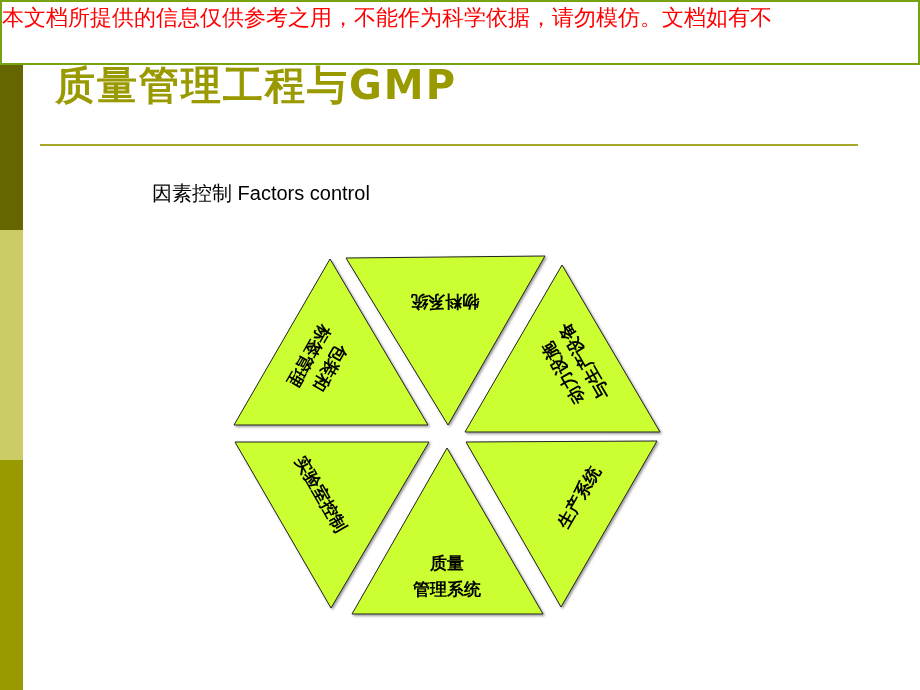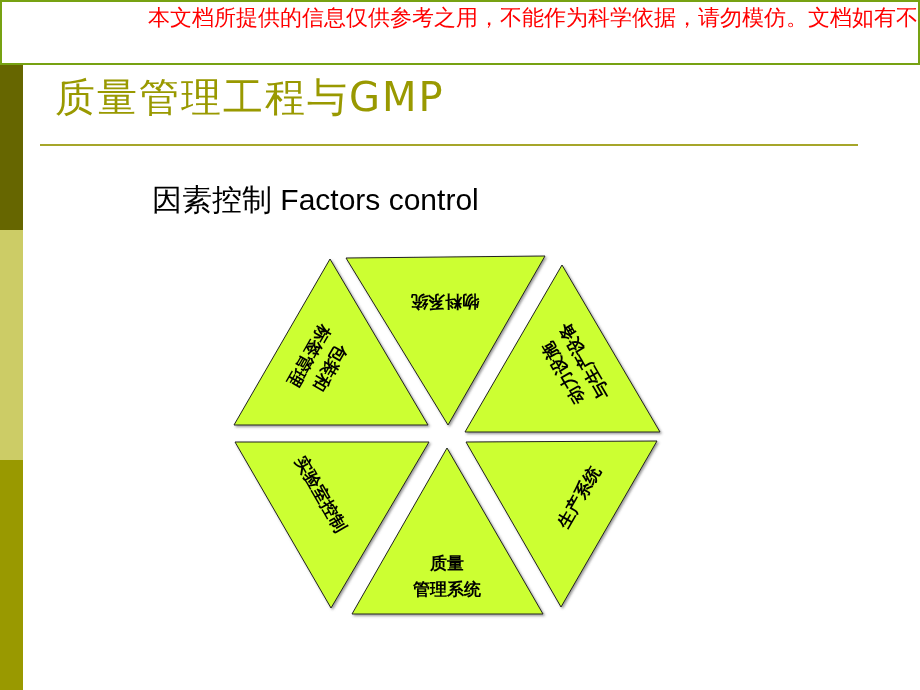--- a/index.html
+++ b/index.html
@@ -1,23 +1,23 @@
 <!DOCTYPE html>
 <html><head>
 <meta charset="utf-8">
 <style>
   html, body { margin:0; padding:0; }
   body { width:920px; height:690px; position:relative; overflow:hidden; background:#ffffff; font-family:"DejaVu Sans", sans-serif; }
   .sidebar { position:absolute; left:0; top:0; width:23px; height:690px; }
   .sb-seg { position:absolute; left:0; width:23px; }
-  .watermark { position:absolute; left:0; top:0; width:916px; height:59px; border:2px solid #77a212; background:#ffffff; z-index:5; text-align:right; color:#ff0000; font-family:"DejaVu Serif", serif; font-size:22px; line-height:28px; padding-top:2px; box-sizing:content-box; }
+  .watermark { position:absolute; left:0; top:0; width:916px; height:59px; border:2px solid #77a212; background:#ffffff; z-index:5; text-align:left; color:#ff0000; font-family:"DejaVu Serif", serif; font-size:22px; line-height:28px; padding-top:2px; box-sizing:content-box; }
   .watermark .line { display:block; white-space:nowrap; }
-  .title { position:absolute; left:55px; top:70px; font-family:"DejaVu Sans", sans-serif; font-weight:normal; font-size:40px; color:#999900; letter-spacing:2px; white-space:nowrap; z-index:2; }
+  .title { position:absolute; left:55px; top:58px; font-family:"DejaVu Sans", sans-serif; font-weight:bold; font-size:40px; color:#999900; letter-spacing:2px; white-space:nowrap; z-index:2; }
   .rule { position:absolute; left:40px; top:144px; width:818px; height:2px; background:#a6a62a; }
-  .subtitle { position:absolute; left:152px; top:180px; font-family:"Liberation Sans", sans-serif; font-size:30px; color:#000000; white-space:nowrap; }
+  .subtitle { position:absolute; left:152px; top:180px; font-family:"Liberation Sans", sans-serif; font-size:20px; color:#000000; white-space:nowrap; }
   svg.hex { position:absolute; left:0; top:0; }
   .tri-label { font-family:"DejaVu Sans", sans-serif; font-weight:bold; font-size:17px; fill:#000000; }
 </style>
 </head>
 <body>
 
 <div class="sidebar">
   <div class="sb-seg" style="top:0;height:230px;background:#666600;"></div>
   <div class="sb-seg" style="top:230px;height:230px;background:#cccc66;"></div>
   <div class="sb-seg" style="top:460px;height:230px;background:#999900;"></div>

